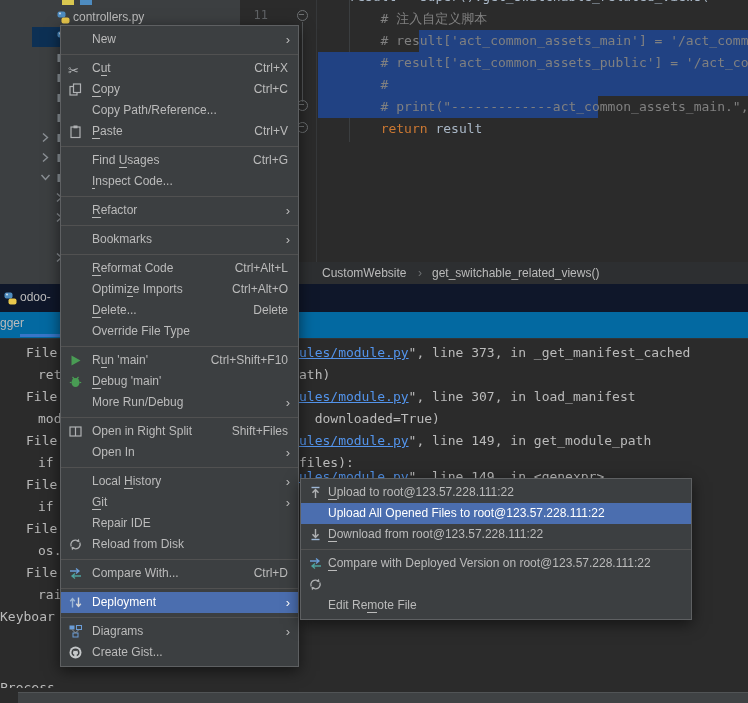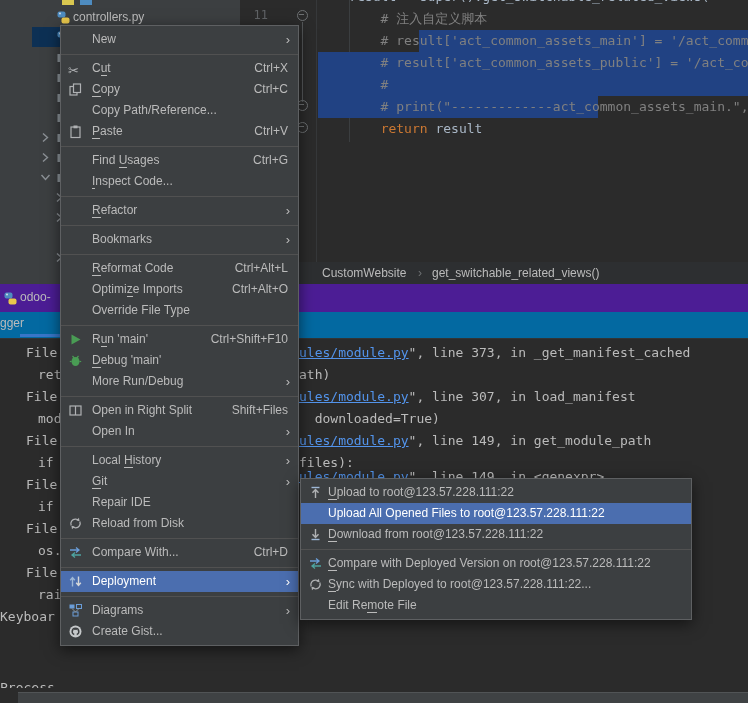--- a/index.html
+++ b/index.html
@@ -22,21 +22,21 @@
   .fold{position:absolute;left:57px;width:9px;height:9px;border:1px solid #6e7173;border-radius:50%;}
   .fold::after{content:"";position:absolute;left:1px;top:3px;width:5px;height:1px;background:#6e7173;}
   .fold-con{position:absolute;left:62px;top:22px;width:1px;height:80px;background:#55585a;}
   .sel-rect{position:absolute;background:#214283;height:22px;}
   .code-line{position:absolute;font:13px "DejaVu Sans Mono",monospace;white-space:pre;line-height:21px;}
   
   #crumbs{left:240px;top:262px;width:508px;height:22px;background:#2d2f31;border-bottom:1px solid #27292a;
           font-size:12px;line-height:22px;}
   
   #debug{left:0;top:284px;width:748px;height:419px;background:#2b2b2b;}
-  #dbg-head{position:absolute;left:0;top:0;width:748px;height:28px;background:#4c1d95;border-bottom:1px solid #323435;}
+  #dbg-head{position:absolute;left:0;top:0;width:748px;height:28px;background:#0f172a;border-bottom:1px solid #323435;}
   #dbg-tabs{position:absolute;left:0;top:28px;width:748px;height:26px;background:#0369a1;border-bottom:1px solid #323435;}
   #tab-underline{position:absolute;left:20px;top:22px;width:92px;height:3px;background:#3876c8;}
   .con-line{position:absolute;font:13px "DejaVu Sans Mono",monospace;white-space:pre;color:#bbbbbb;}
   .con-link{color:#5394ec;text-decoration:underline;}
   #bottom-bar{position:absolute;left:0;top:404px;width:748px;height:15px;background:#2b2b2b;}
   #bottom-bar .bar{position:absolute;left:18px;top:4px;width:730px;height:11px;background:#3f4244;border-top:1px solid #515456;}
   
   .popup{position:absolute;background:#3c3f41;border:1px solid #5e6062;box-shadow:0 4px 14px rgba(0,0,0,.55);
          padding:3px 0;font-size:12px;z-index:10;}
   .mi{position:relative;height:21px;line-height:21px;white-space:nowrap;color:#bbbbbb;}
@@ -340,20 +340,24 @@
       <div class="msep"></div>
       <div class="mi">
         <span class="lb"><span class="mn">R</span>eformat Code</span>
         <span class="sc">Ctrl+Alt+L</span>
       </div>
       <div class="mi">
         <span class="lb">Optimi<span class="mn">z</span>e Imports</span>
         <span class="sc">Ctrl+Alt+O</span>
       </div>
       <div class="mi">
+        <span class="lb"><span class="mn">D</span>elete...</span>
+        <span class="sc">Delete</span>
+      </div>
+      <div class="mi">
         <span class="lb">Override File Type</span>
       </div>
       <div class="msep"></div>
       <div class="mi">
         <span class="ic">
           <svg width="15" height="15" viewBox="0 0 15 15" xmlns="http://www.w3.org/2000/svg">
             <path d="M3.5 2.5 L12.5 7.5 L3.5 12.5 Z" fill="#499c54"></path>
           </svg>
         </span>
         <span class="lb">R<span class="mn">u</span>n 'main'</span>
@@ -493,20 +497,19 @@
       </div>
       <div class="mi">
         <span class="ic">
           <svg width="15" height="15" viewBox="0 0 15 15" xmlns="http://www.w3.org/2000/svg">
             <path d="M3.2 9.5 A4.5 4.5 0 0 1 7.5 3.2 A4.5 4.5 0 0 1 11 4.8" fill="none" stroke="#afb1b3" stroke-width="1.3"></path>
             <path d="M11.8 5.5 A4.5 4.5 0 0 1 7.5 11.8 A4.5 4.5 0 0 1 4 10.2" fill="none" stroke="#afb1b3" stroke-width="1.3"></path>
             <path d="M11 1.8 L11.4 5 L8.3 4.5 Z" fill="#afb1b3"></path>
             <path d="M4 13.2 L3.6 10 L6.7 10.5 Z" fill="#afb1b3"></path>
           </svg>
         </span>
-        <span class="lb"><span class="mn">S</span>ync with Deployed to root@123.57.228.111:22...</span>
       </div>
       <div class="mi">
         <span class="lb">Edit Re<span class="mn">m</span>ote File</span>
       </div>
     </div>
 
 </div>
 
 </body></html>

